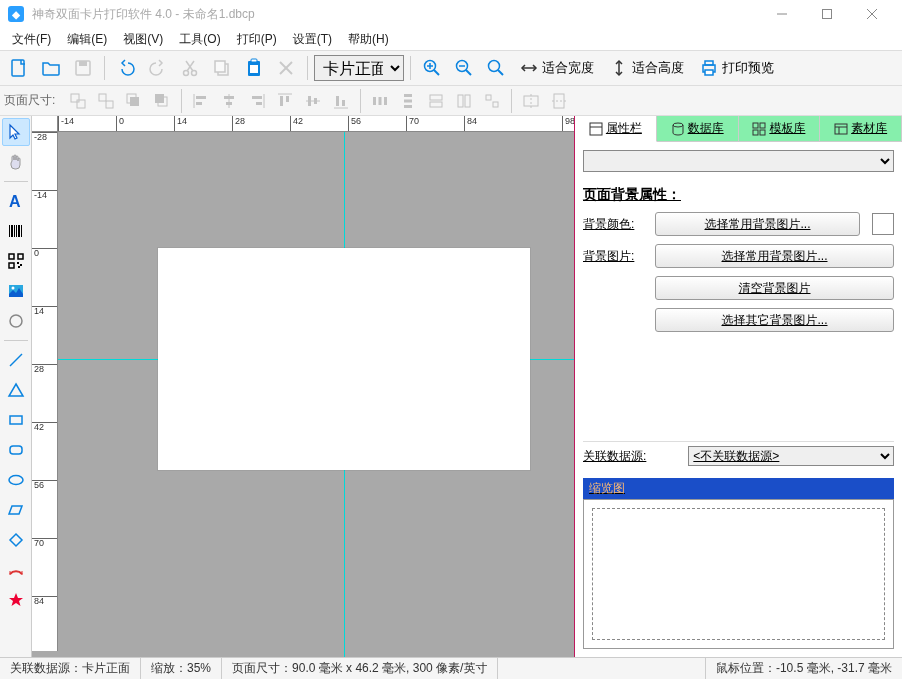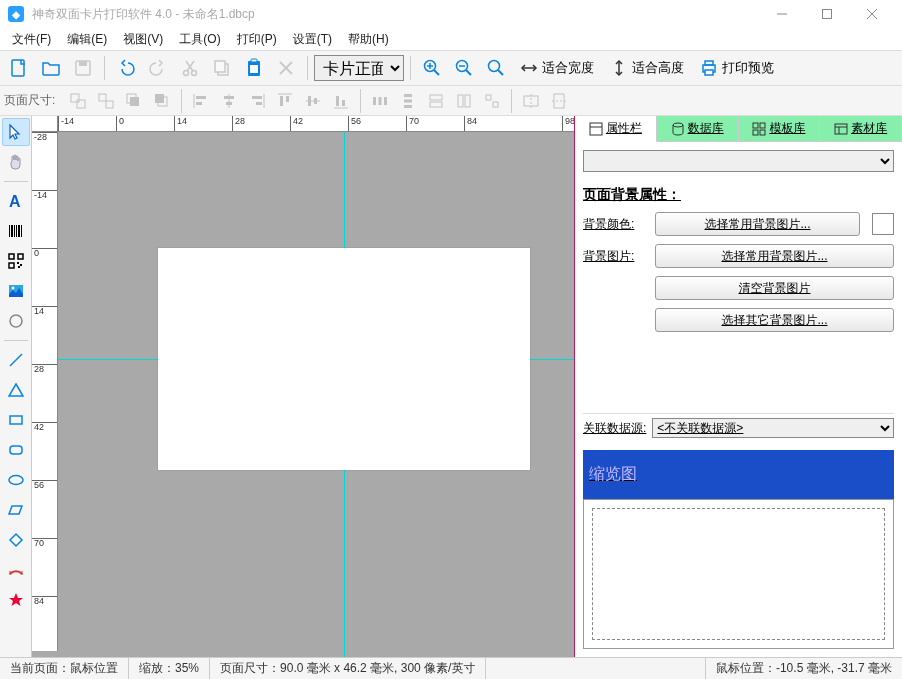--- a/index.html
+++ b/index.html
@@ -60,22 +60,22 @@
 .rtab svg { width: 14px; height: 14px; }
 .rbody { flex: 1; background: #fff; padding: 8px; display: flex; flex-direction: column; gap: 8px; overflow: hidden; }
 .rselect { width: 100%; height: 22px; border: 1px solid #888; }
 .section-title { font-size: 14px; font-weight: bold; margin-top: 6px; }
 .prop-row { display: flex; align-items: center; gap: 12px; font-size: 12px; }
 .prop-row .lbl { width: 60px; }
 .prop-btn { flex: 1; height: 24px; border: 1px solid #999; background: linear-gradient(#fff,#e8e8e8); border-radius: 3px; font-size: 12px; cursor: pointer; font-family: inherit; }
 .swatch { width: 22px; height: 22px; border: 1px solid #888; background: #fff; }
 .gap { flex: 1; }
 .assoc { display: flex; align-items: center; gap: 6px; font-size: 12px; padding: 4px 0; border-top: 1px solid #ddd; }
-.assoc select { flex: 1; height: 20px; border: 1px solid #888; font-size: 12px; font-family: inherit; }
-.thumb-head { background: #1a4ec8; color: #c4b5fd; font-size: 16px; padding: 14px 6px; }
+.assoc select { flex: 1; height: 20px; border: 1px solid #888; font-size: 12px; font-family: inherit; margin-left: 36px; }
+.thumb-head { background: #1a4ec8; color: #fdba74; font-size: 12px; padding: 2px 6px; }
 .thumb-body { border: 1px solid #999; height: 150px; background: #fff; padding: 8px; }
 .thumb-inner { width: 100%; height: 100%; border: 1px dashed #888; background: #fff; }
 
 
 .statusbar { height: 22px; background: #f5f5f5; border-top: 1px solid #ccc; display: flex; align-items: center; font-size: 12px; color: #333; }
 .statusbar .cell { padding: 0 10px; border-right: 1px solid #ccc; height: 100%; display: flex; align-items: center; }
 .statusbar .cell:first-child { flex-shrink: 0; }
 .statusbar .spacer { flex: 1; }
 </style>
 </head>
@@ -533,18 +533,18 @@
         <div class="thumb-head">缩览图</div>
         <div class="thumb-body">
           <div class="thumb-inner"></div>
         </div>
       </div>
     </div>
   </div>
 </div>
 
 <div class="statusbar">
-  <div class="cell">当前页面：鼠标位置</div>
+  <div class="cell">关联数据源：卡片正面</div>
   <div class="cell">缩放：35%</div>
   <div class="cell">页面尺寸：90.0 毫米 x 46.2 毫米, 300 像素/英寸</div>
   <div class="cell spacer"></div>
   <div class="cell" style="border-right:none">鼠标位置：-10.5 毫米, -31.7 毫米</div>
 </div>
 
 </body></html>

